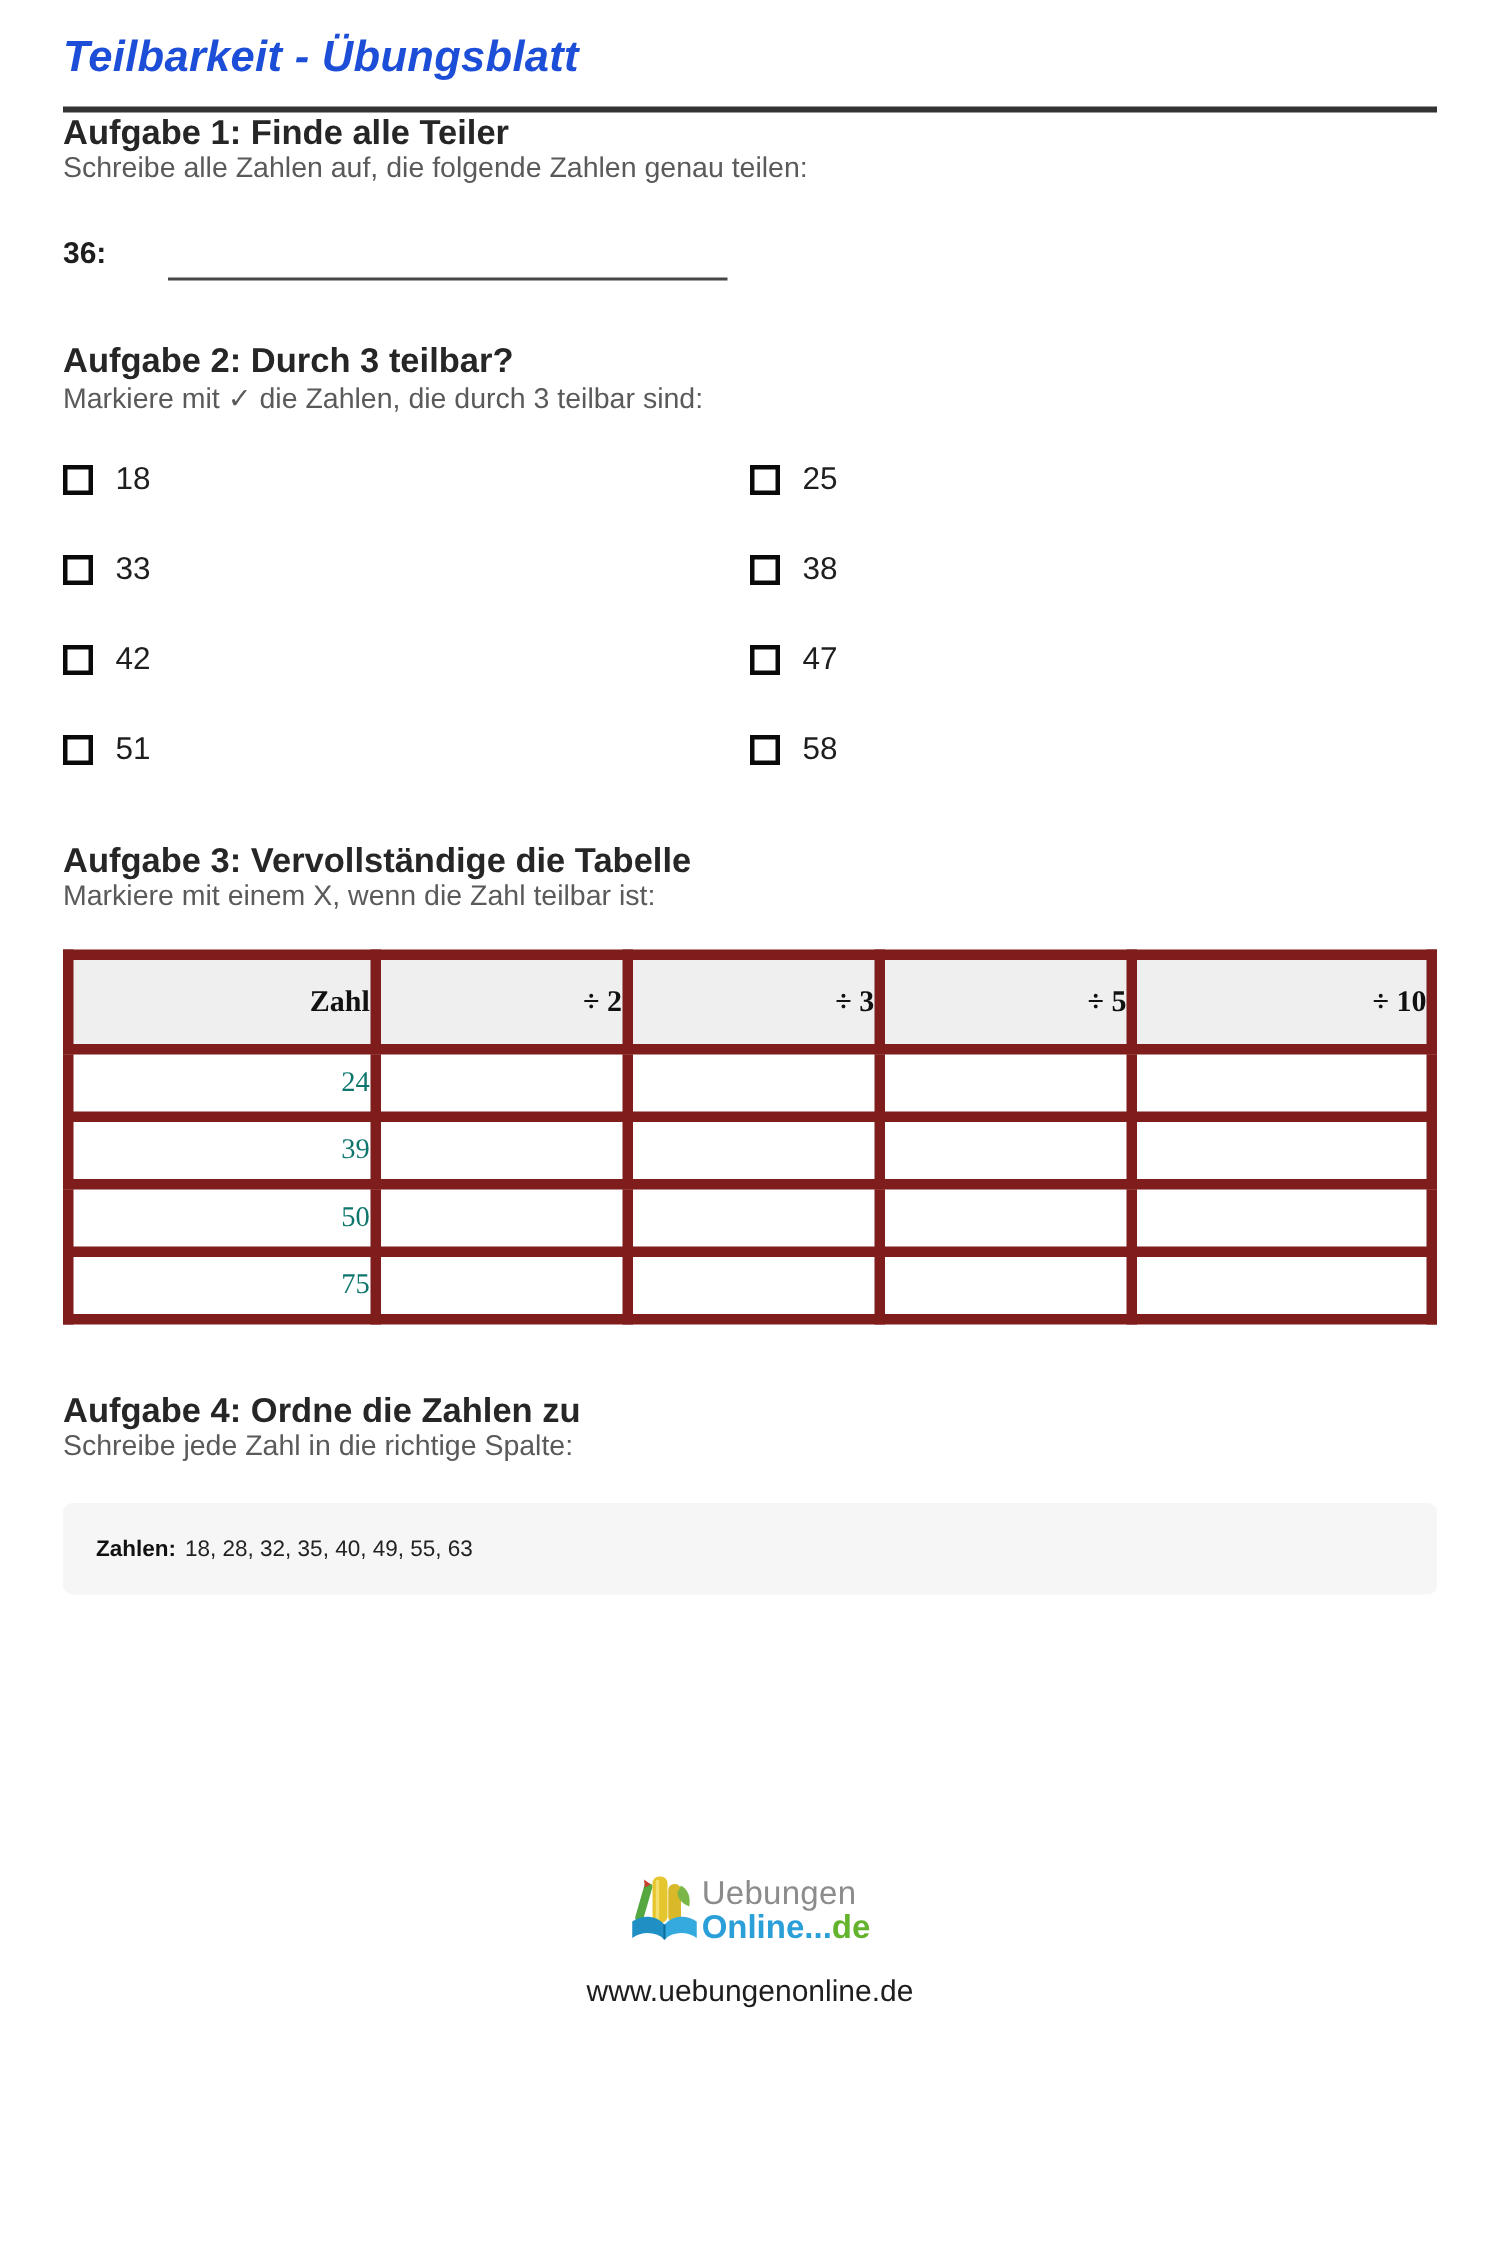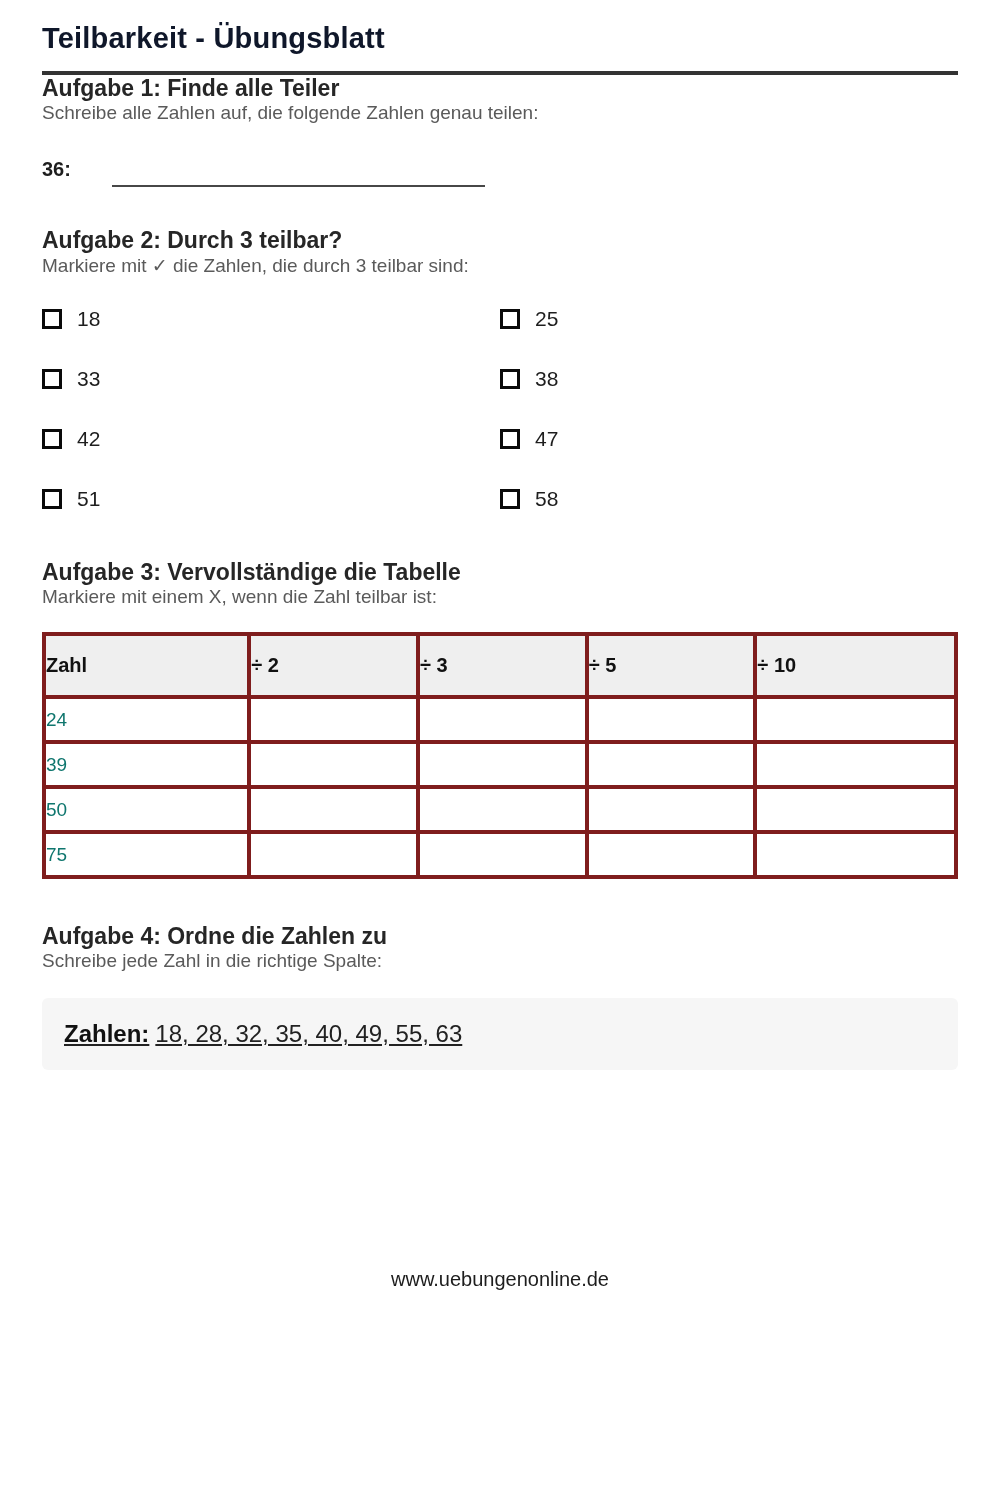--- a/index.html
+++ b/index.html
@@ -12,22 +12,23 @@
     position: relative;
     overflow: hidden;
   }
   .page { padding: 0 42px; }
 
   
   .doc-title {
     margin-top: 22px;
     font-size: 29px;
     font-weight: bold;
-    color: #0f172a;
+    color: #1d4ed8;
     letter-spacing: 0.2px;
+    font-style: italic;
   }
   .title-rule {
     margin-top: 16px;
     height: 4px;
     background: #333;
     border: none;
   }
 
   
   .task-heading {
@@ -87,41 +88,41 @@
 
   
   .div-table {
     margin-top: 24px;
     width: 100%;
     border-collapse: collapse;
     border: 3px solid #2b2b2b;
     table-layout: fixed;
   }
   .div-table th, .div-table td {
-    border: 4px solid #7f1d1d;
-    text-align: left;
+    border: 7px solid #7f1d1d;
+    text-align: right;
     vertical-align: middle;
+    font-family: Liberation Serif, serif;
   }
   .div-table th {
     background: #efefef;
     font-size: 20px;
     font-weight: bold;
     color: #111;
     height: 63px;
   }
   .div-table td { height: 45px; font-size: 19px; color: #0f766e; }
 
   
   .zahlen-box {
     margin-top: 26px;
     background: #f6f6f6;
     border-radius: 6px;
     padding: 22px;
-    font-size: 24px;
-    text-decoration: underline;
+    font-size: 15px;
   }
   .zahlen-label { font-weight: bold; color: #111; }
   .zahlen-values { color: #222; margin-left: 6px; }
 
   
   .footer {
     margin-top: 182px;
     display: flex;
     flex-direction: column;
     align-items: center;
@@ -253,16 +254,37 @@
 
   <section>
     <h2 class="task-heading h-a4">Aufgabe 4: Ordne die Zahlen zu</h2>
     <p class="task-instruction">Schreibe jede Zahl in die richtige Spalte:</p>
     <div class="zahlen-box">
       <span class="zahlen-label">Zahlen:</span><span class="zahlen-values">18, 28, 32, 35, 40, 49, 55, 63</span>
     </div>
   </section>
 
   <div class="footer">
+    <div class="logo">
+      <svg class="logo-icon" viewBox="0 0 46 56" xmlns="http://www.w3.org/2000/svg" aria-hidden="true">
+
+        <rect x="6.5" y="10" width="5.5" height="26" rx="2" fill="#55a83f" transform="rotate(16 9 23)"></rect>
+        <polygon points="5.2,8.5 10.5,10.5 7.2,13.5" fill="#c8412e" transform="rotate(16 9 23)"></polygon>
+
+        <rect x="15" y="6" width="10" height="31" rx="4.5" fill="#e6c62e"></rect>
+        <rect x="17.2" y="8" width="2.2" height="27" rx="1.1" fill="#f3df6d"></rect>
+        <rect x="25.5" y="11" width="8.5" height="26" rx="4" fill="#d9b929"></rect>
+
+        <path d="M34 12 q7 4 5.5 14 q-7 -2.5 -8 -9 z" fill="#7ab648"></path>
+
+        <path d="M23 38 C17 31.5, 8 31.5, 1.5 36 L1.5 47 C8 42.5, 17 42.5, 23 48 Z" fill="#1f8fc4"></path>
+        <path d="M23 38 C29 31.5, 38 31.5, 44.5 36 L44.5 47 C38 42.5, 29 42.5, 23 48 Z" fill="#35aade"></path>
+        <path d="M23 38 L23 48" stroke="#0d6d9c" stroke-width="1.4"></path>
+      </svg>
+      <div class="logo-text">
+        <div class="logo-line1">Uebungen</div>
+        <div class="logo-line2"><span class="logo-online">Online</span><span class="logo-dots">...</span><span class="logo-de">de</span></div>
+      </div>
+    </div>
     <div class="footer-url">www.uebungenonline.de</div>
   </div>
 
 </div>
 
 </body></html>

